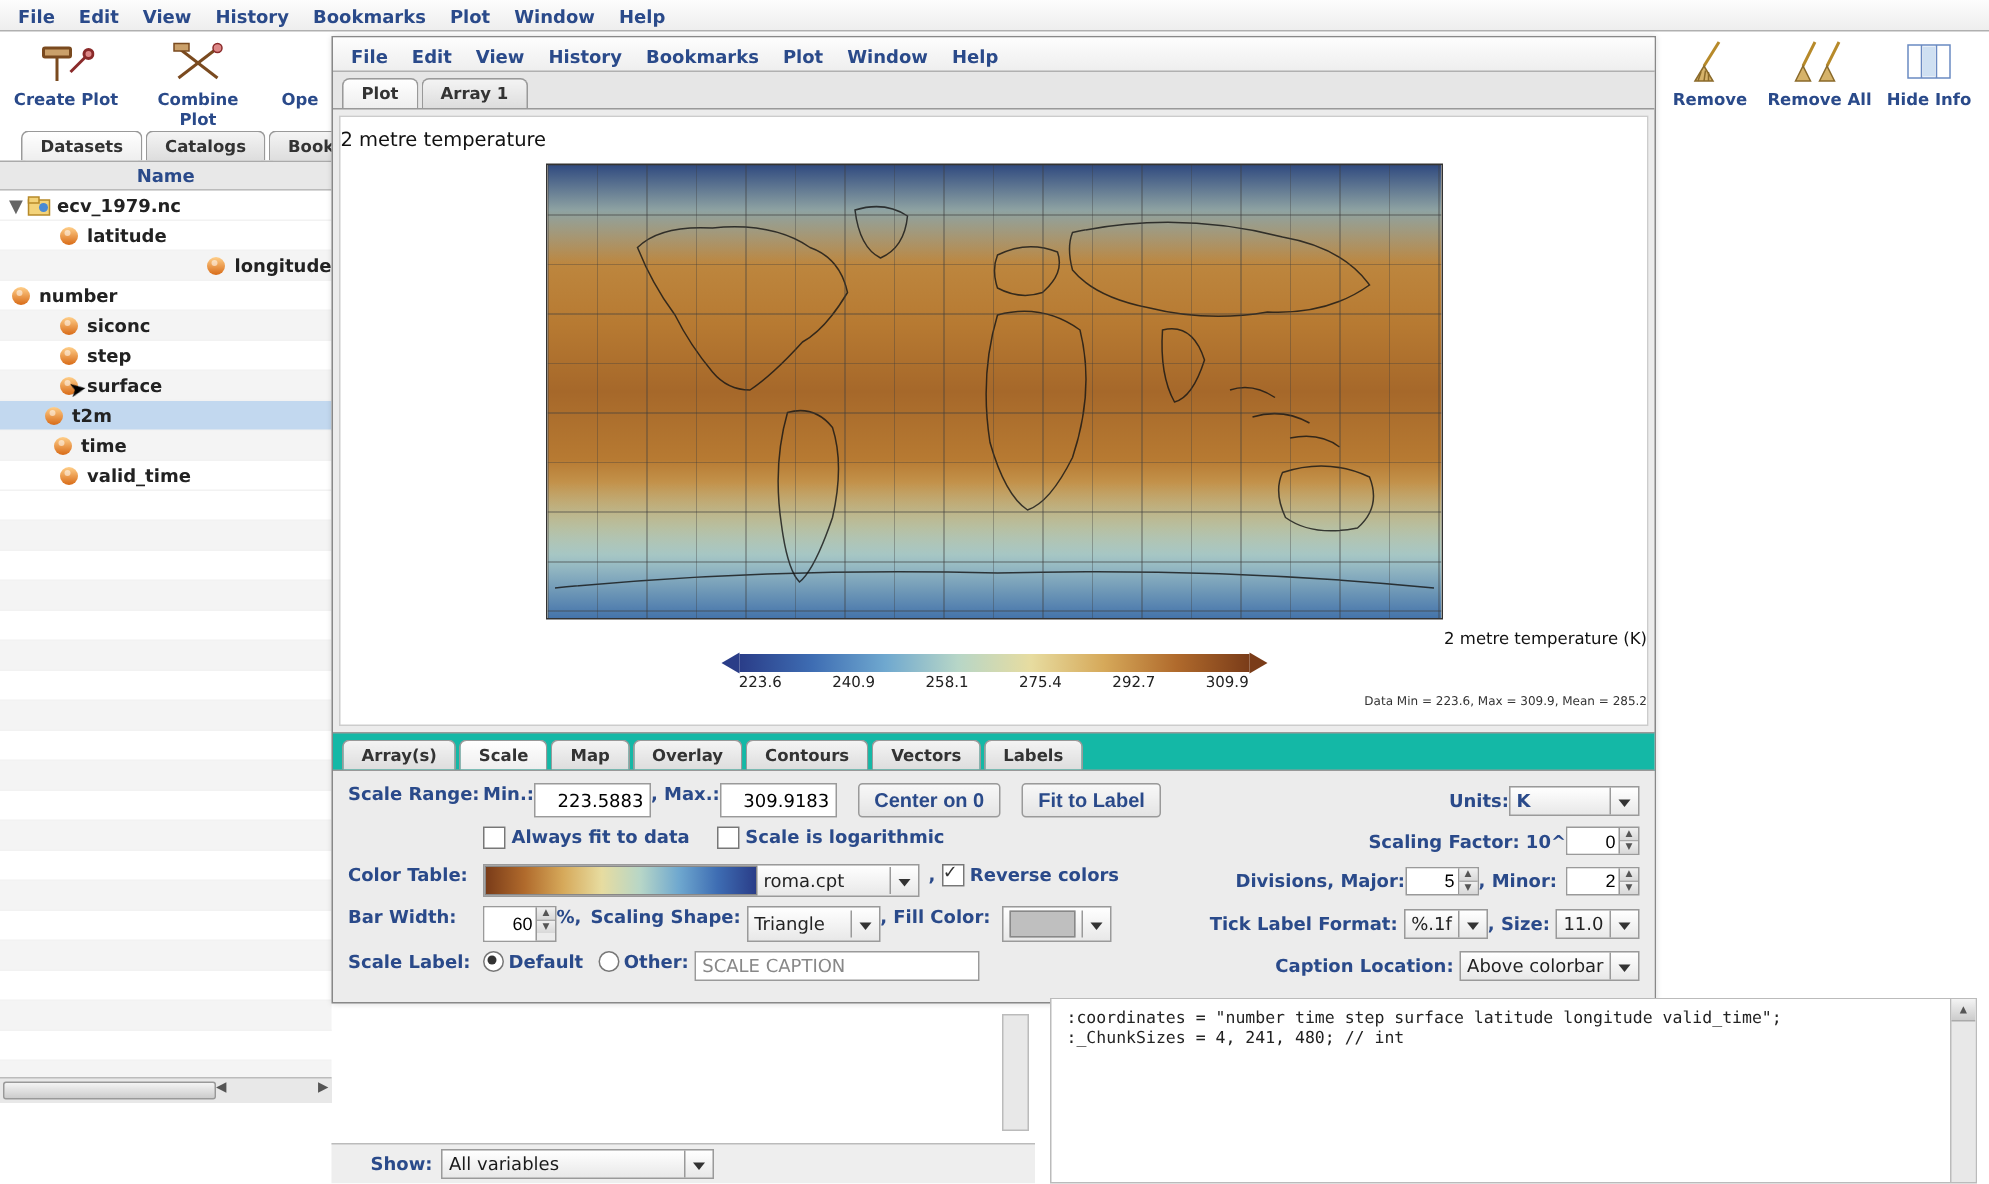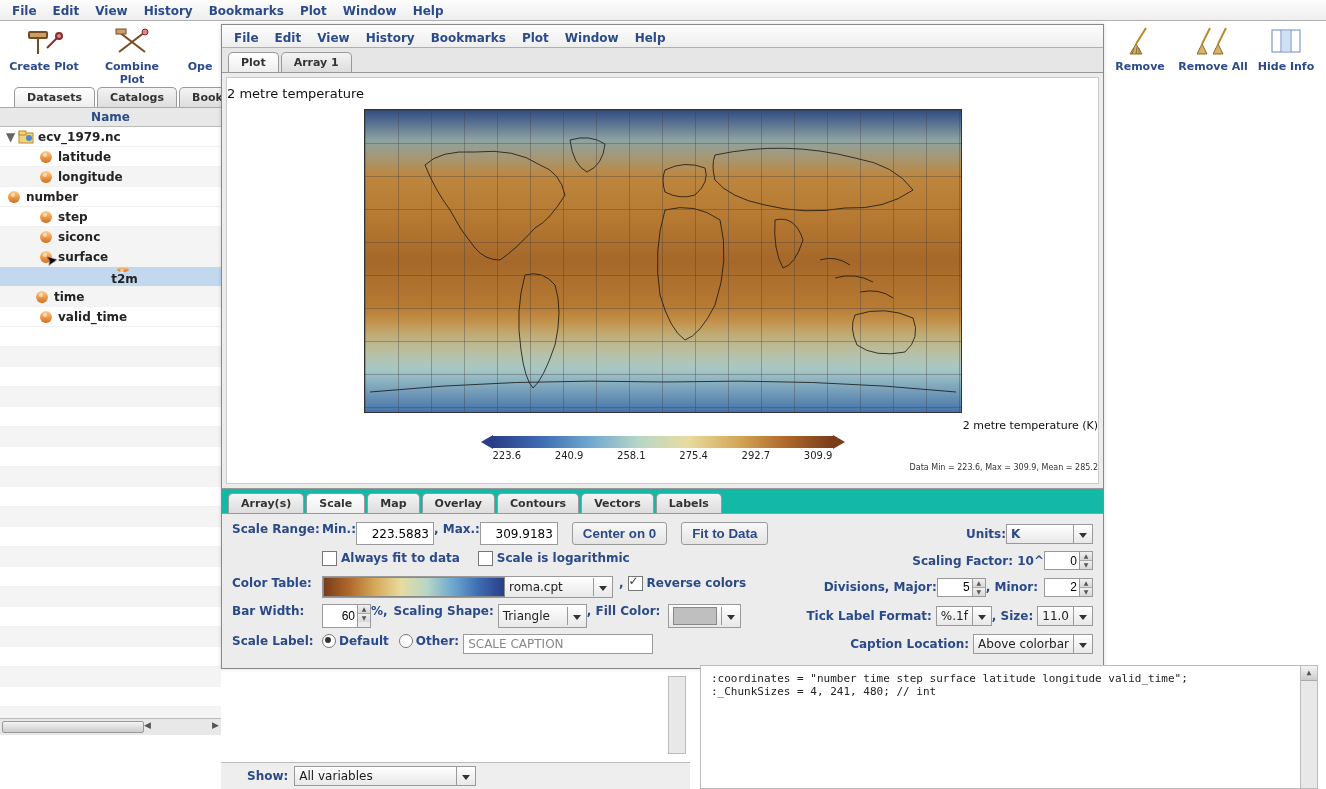--- a/index.html
+++ b/index.html
@@ -192,41 +192,41 @@
             <circle cx="11" cy="8" r="3" fill="#4a8ad4"></circle>
           </svg>
       </span>
       <span class="txt">ecv_1979.nc</span>
     </div>
     <div id="var-rows">
         <div class="tree-row" style="padding-left: 38px;">
           <span class="vico"></span>
           <span class="txt">latitude</span>
         </div>
+        <div class="tree-row alt" style="padding-left: 38px; justify-content: flex-end;">
+          <span class="vico"></span>
+          <span class="txt">longitude</span>
+        </div>
+        <div class="tree-row" style="">
+          <span class="vico"></span>
+          <span class="txt">number</span>
+        </div>
         <div class="tree-row alt" style="padding-left: 38px;">
           <span class="vico"></span>
-          <span class="txt">longitude</span>
-        </div>
-        <div class="tree-row" style="">
-          <span class="vico"></span>
-          <span class="txt">number</span>
+          <span class="txt">siconc</span>
         </div>
         <div class="tree-row" style="padding-left: 38px;">
           <span class="vico"></span>
           <span class="txt">step</span>
         </div>
         <div class="tree-row alt" style="padding-left: 38px;">
           <span class="vico"></span>
-          <span class="txt">siconc</span>
-        </div>
-        <div class="tree-row alt" style="padding-left: 38px;">
-          <span class="vico"></span>
           <span class="txt">surface</span>
         </div>
-        <div class="tree-row sel" style="padding-left: 28px; flex-direction: column;">
+        <div class="tree-row sel" style="padding-left: 28px;">
           <span class="vico"></span>
           <span class="txt">t2m</span>
         </div>
         <div class="tree-row alt" style="padding-left: 34px;">
           <span class="vico"></span>
           <span class="txt">time</span>
         </div>
         <div class="tree-row" style="padding-left: 38px;">
           <span class="vico"></span>
           <span class="txt">valid_time</span>
@@ -392,21 +392,21 @@
     <div class="cfg-body">
       <div class="line">
         <span class="lab">Scale Range:</span>
         <span>Min.:</span>
         <input class="txt-in" style="width: 68px;" value="223.5883">
         <span>, Max.:</span>
         <input class="txt-in" style="width: 68px;" value="309.9183">
         <span class="sp"></span>
         <button class="btn">Center on 0</button>
         <span class="sp"></span>
-        <button class="btn">Fit to Data</button>
+        <button class="btn">Fit to Label</button>
         <div class="col-right">
           <span class="lab">Units:</span>
           <span class="drop">
             <span class="cap" style="width:58px;text-align:left">K</span>
             <span class="ar tri-dn"></span>
           </span>
         </div>
       </div>
 
       <div class="line">

